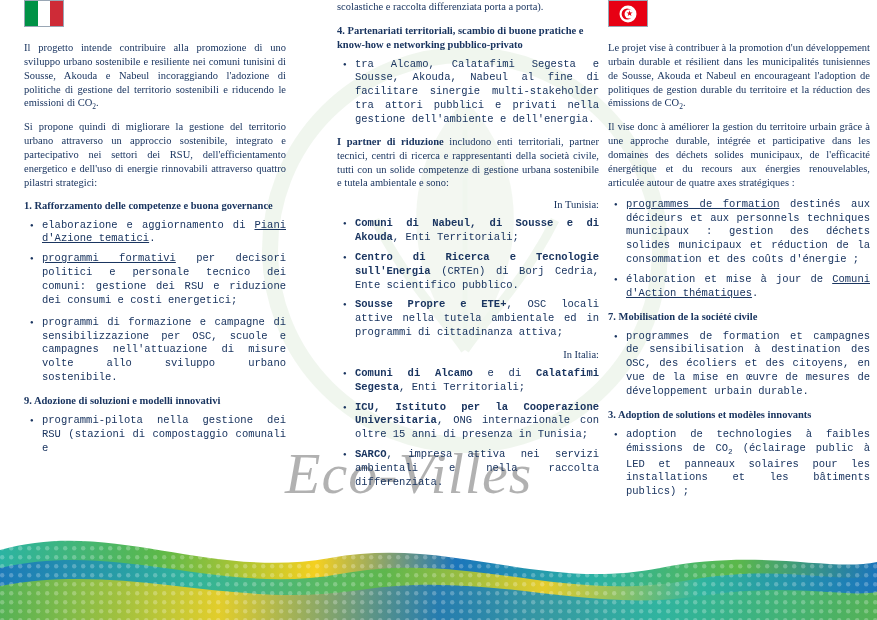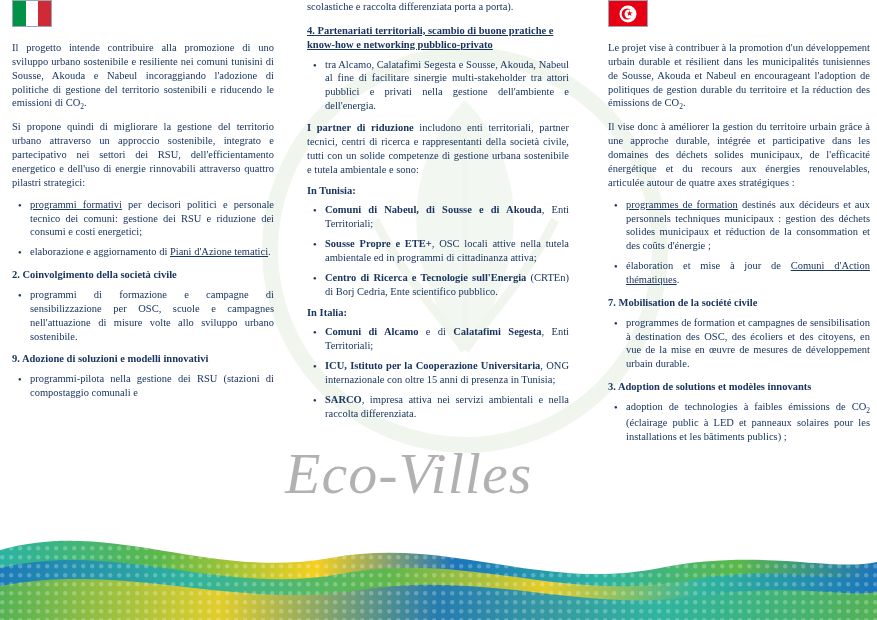--- a/index.html
+++ b/index.html
@@ -46,22 +46,22 @@
     width: 877px;
     height: 620px;
   }
   .col {
     position: absolute;
     top: 0;
     font-size: 10.5px;
     line-height: 1.32;
     text-align: justify;
   }
-  .col-left  { left: 12px;  width: 262px; }
-  .col-mid   { left: 307px; width: 262px; }
+  .col-left  { left: 24px;  width: 262px; }
+  .col-mid   { left: 337px; width: 262px; }
   .col-right { left: 608px; width: 262px; }
 
   .flag {
     width: 40px;
     height: 27px;
     border: 1px solid #9aa7b5;
     margin-bottom: 14px;
     position: relative;
     overflow: hidden;
     box-sizing: border-box;
@@ -116,47 +116,48 @@
   }
 
   p.para {
     margin: 0 0 8px 0;
   }
   .hdr {
     font-weight: bold;
     margin: 9px 0 6px 0;
     text-align: left;
   }
-  .hdr-first { margin-top: 10px; text-decoration: underline; }
+  .hdr-first { margin-top: 10px; }
   ul.bul {
     margin: 0 0 8px 0;
     padding-left: 18px;
     list-style: none;
+    font-family: Liberation Mono, monospace;
   }
   ul.bul > li {
     position: relative;
     margin-bottom: 6px;
     text-align: justify;
   }
   ul.bul > li::before {
     content: "\25CF";
     position: absolute;
     left: -12px;
     top: 0px;
     font-size: 6px;
     line-height: 14px;
     color: #1a3560;
   }
   .u { text-decoration: underline; }
   .b { font-weight: bold; }
   .sub { font-size: 7.5px; vertical-align: sub; }
   .subhead {
-    font-weight: bold;
+    font-weight: normal;
     margin: 8px 0 5px 0;
-    text-align: left;
+    text-align: right;
   }
 
   
   .wave {
     position: absolute;
     left: 0;
     bottom: 0;
     width: 877px;
     height: 110px;
     z-index: 1;
@@ -180,26 +181,26 @@
 <div class="page">
 
   <div class="col col-left">
     <div class="flag flag-it"></div>
 
     <p class="para">
       Il progetto intende contribuire alla promozione di uno sviluppo urbano sostenibile e resiliente nei comuni tunisini di Sousse, Akouda e Nabeul incoraggiando l'adozione di politiche di gestione del territorio sostenibili e riducendo le emissioni di CO<span class="sub">2</span>.
     </p>
     <p class="para">Si propone quindi di migliorare la gestione del territorio urbano attraverso un approccio sostenibile, integrato e partecipativo nei settori dei RSU, dell'efficientamento energetico e dell'uso di energie rinnovabili attraverso quattro pilastri strategici:</p>
 
-    <ul class="bul">
+    <div class="hdr">1. Rafforzamento delle competenze e buona governance</div>
+    <ul class="bul">
+      <li>elaborazione e aggiornamento di <span class="u">Piani d'Azione tematici</span>.</li>
       <li><span class="u">programmi formativi</span> per decisori politici e personale tecnico dei comuni: gestione dei RSU e riduzione dei consumi e costi energetici;</li>
-      <li>elaborazione e aggiornamento di <span class="u">Piani d'Azione tematici</span>.</li>
-    </ul>
-
-    <div class="hdr">2. Coinvolgimento della società civile</div>
+    </ul>
+
     <ul class="bul">
       <li>programmi di formazione e campagne di sensibilizzazione per OSC, scuole e campagnes nell'attuazione di misure volte allo sviluppo urbano sostenibile.</li>
     </ul>
 
     <div class="hdr">9. Adozione di soluzioni e modelli innovativi</div>
     <ul class="bul">
       <li>programmi-pilota nella gestione dei RSU (stazioni di compostaggio comunali e</li>
     </ul>
   </div>
 
@@ -211,22 +212,22 @@
       <li>tra Alcamo, Calatafimi Segesta e Sousse, Akouda, Nabeul al fine di facilitare sinergie multi-stakeholder tra attori pubblici e privati nella gestione dell'ambiente e dell'energia.</li>
     </ul>
 
     <p class="para">
       <span class="b">I partner di riduzione</span><span> includono enti territoriali, partner tecnici, centri di ricerca e rappresentanti della società civile, tutti con un solide competenze di gestione urbana sostenibile e tutela ambientale e sono:</span>
     </p>
 
     <div class="subhead">In Tunisia:</div>
     <ul class="bul">
       <li><span class="b">Comuni di Nabeul, di Sousse e di Akouda</span><span>, Enti Territoriali;</span></li>
+      <li><span class="b">Centro di Ricerca e Tecnologie sull'Energia</span><span> (CRTEn) di Borj Cedria, Ente scientifico pubblico.</span></li>
       <li><span class="b">Sousse Propre e ETE+</span><span>, OSC locali attive nella tutela ambientale ed in programmi di cittadinanza attiva;</span></li>
-      <li><span class="b">Centro di Ricerca e Tecnologie sull'Energia</span><span> (CRTEn) di Borj Cedria, Ente scientifico pubblico.</span></li>
     </ul>
 
     <div class="subhead">In Italia:</div>
     <ul class="bul">
       <li><span class="b">Comuni di Alcamo</span><span> e di </span><span class="b">Calatafimi Segesta</span><span>, Enti Territoriali;</span></li>
       <li><span class="b">ICU, Istituto per la Cooperazione Universitaria</span><span>, ONG internazionale con oltre 15 anni di presenza in Tunisia;</span></li>
       <li><span class="b">SARCO</span><span>, impresa attiva nei servizi ambientali e nella raccolta differenziata.</span></li>
     </ul>
   </div>
 

